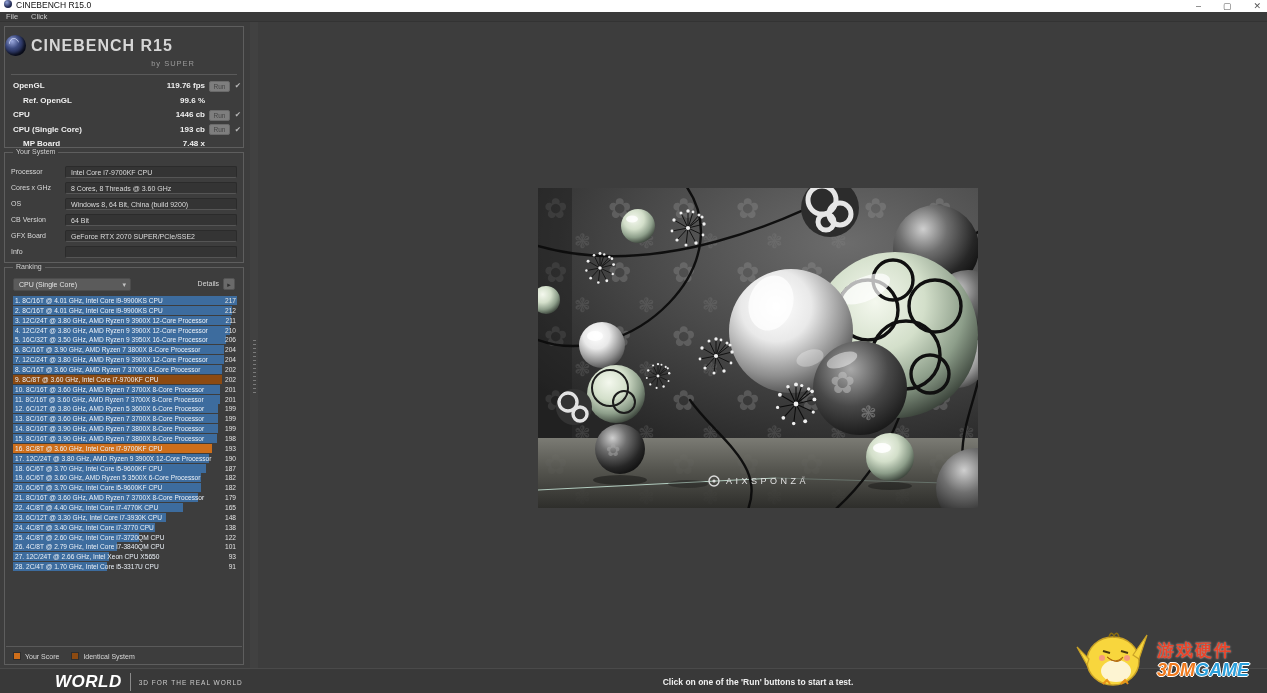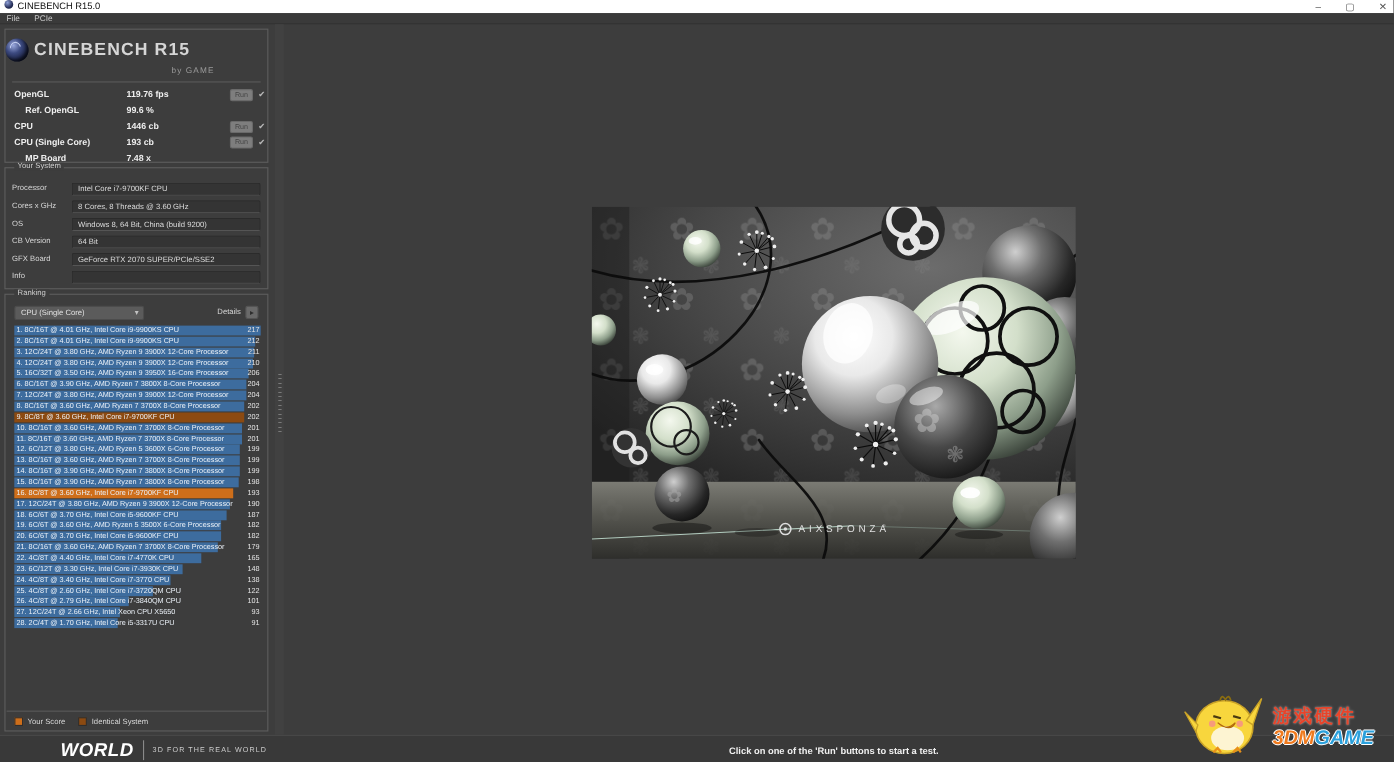--- a/index.html
+++ b/index.html
@@ -31,21 +31,21 @@
   .cb-ball:after { content:""; position:absolute; left:4px; top:3px; width:8px; height:8px; border-radius:50%;
     border:1.5px solid rgba(220,228,255,.75); border-bottom-color:transparent; border-right-color:transparent;
     transform:rotate(35deg); }
   .cb-title { font-size:16px; font-weight:600; color:#d6d6d6; letter-spacing:1px; }
   .cb-sub { position:absolute; right:48px; top:32px; font-size:7.5px; color:#9a9a9a; letter-spacing:1px; }
   .score-sep { position:absolute; left:6px; right:6px; top:47px; height:1px; background:#5a5a5a; }
   .score-rows { position:absolute; left:0; top:52px; right:0; }
   .s-row { position:relative; height:14.5px; }
   .s-label { position:absolute; left:8px; top:2px; font-size:8px; font-weight:bold; color:#efefef; }
   .s-label.indent { left:18px; }
-  .s-value { position:absolute; right:38px; top:2px; width:90px; text-align:left; font-size:8px; font-weight:bold; color:#efefef; }
+  .s-value { position:absolute; right:38px; top:2px; width:90px; text-align:right; font-size:8px; font-weight:bold; color:#efefef; }
   .run-btn { position:absolute; right:13px; top:1.5px; width:21px; height:11px; background:#7e7e7e;
     border:1px solid #6a6a6a; border-radius:2px; font-size:6.5px; color:#454545; text-align:center; line-height:10px; }
   .s-check { position:absolute; right:2px; top:2px; font-size:7.5px; color:#b9b9b9; }
 
   
   .groupbox { position:absolute; border:1px solid #5e5e5e; }
   .gb-legend { position:absolute; top:-5px; left:8px; background:#3d3d3d; padding:0 3px; font-size:7px; color:#cfcfcf; }
   .your-system { left:4px; top:152px; width:240px; height:111px; }
   .ys-row { position:absolute; left:0; width:100%; height:13px; }
   .ys-label { position:absolute; left:6px; top:2px; font-size:7px; color:#d8d8d8; }
@@ -110,29 +110,29 @@
     <div class="win-title">CINEBENCH R15.0</div>
     <div class="win-controls">
       <span>–</span>
       <span>▢</span>
       <span>✕</span>
     </div>
   </div>
 
   <div class="menubar">
     <span>File</span>
-    <span>PCIe</span>
+    <span>Click</span>
   </div>
 
   <div class="panel score-panel">
     <div class="logo-row">
       <div class="cb-ball"></div>
       <div class="cb-title">CINEBENCH R15</div>
     </div>
-    <div class="cb-sub">by GAME</div>
+    <div class="cb-sub">by SUPER</div>
     <div class="score-sep"></div>
     <div class="score-rows">
       <div class="s-row">
         <span class="s-label">OpenGL</span>
         <span class="s-value">119.76 fps</span>
         <span class="run-btn">Run</span>
         <span class="s-check">✔</span>
       </div>
       <div class="s-row">
         <span class="s-label indent">Ref. OpenGL</span>

